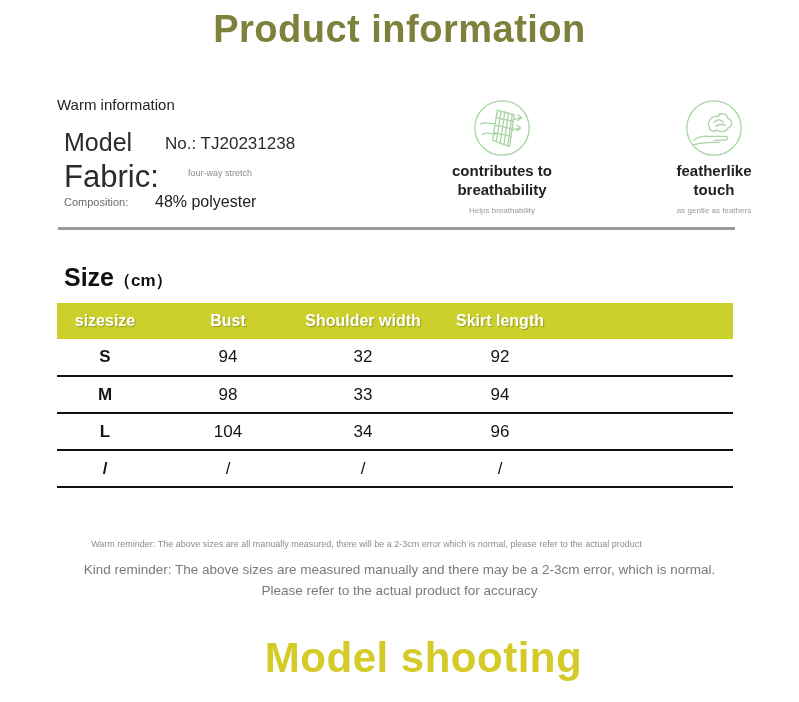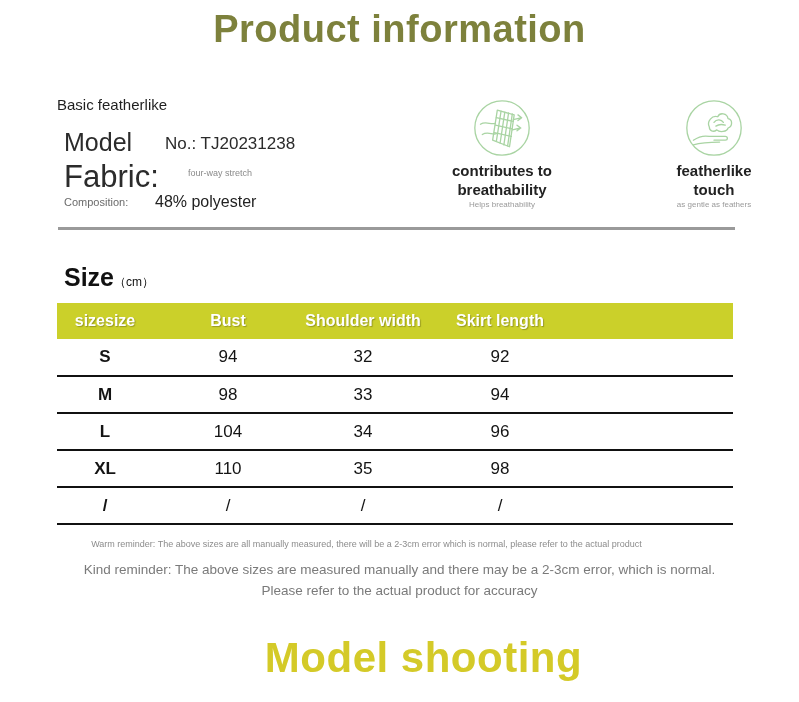--- a/index.html
+++ b/index.html
@@ -82,37 +82,38 @@
   }
   .feature-icon { width: 60px; height: 60px; }
   .feature-label {
     margin-top: 4px;
     font-size: 15px;
     font-weight: bold;
     line-height: 1.25;
     color: #222222;
   }
   .feature-sub {
+    margin-top: 6px;
     font-size: 8px;
     color: #9a9a9a;
     white-space: nowrap;
   }
   .divider {
     position: absolute;
     left: 58px; top: 227px;
     width: 677px; height: 3px;
     background: #9a9a9a;
   }
   .size-heading {
     position: absolute;
     left: 64px; top: 263px;
     color: #111111;
   }
   .size-heading .size-word { font-size: 25px; font-weight: bold; }
-  .size-heading .size-unit { font-size: 12px; font-weight: 400; }
+  .size-heading .size-unit { font-size: 17px; font-weight: 700; }
   .size-table-wrap {
     position: absolute;
     left: 57px; top: 303px;
     width: 676px;
   }
   table.size-table {
     width: 676px;
     border-collapse: collapse;
     table-layout: fixed;
   }
@@ -167,21 +168,21 @@
     padding-left: 48px;
   }
 </style>
 </head>
 <body>
 
 <div class="page">
 
   <h1 class="main-title">Product information</h1>
 
-  <div class="basic-heading">Basic featherlike</div>
+  <div class="basic-heading">Warm information</div>
 
   <div class="model-label">Model</div>
   <div class="model-value">No.: TJ20231238</div>
 
   <div class="fabric-label">Fabric:</div>
   <div class="fabric-value">four-way stretch</div>
 
   <div class="composition-label">Composition:</div>
   <div class="composition-value">48% polyester</div>
 
@@ -261,27 +262,20 @@
             <td></td>
           </tr>
           <tr>
             <td class="size-col">L</td>
             <td>104</td>
             <td>34</td>
             <td>96</td>
             <td></td>
           </tr>
           <tr>
-            <td class="size-col">XL</td>
-            <td>110</td>
-            <td>35</td>
-            <td>98</td>
-            <td></td>
-          </tr>
-          <tr>
             <td class="size-col">/</td>
             <td>/</td>
             <td>/</td>
             <td>/</td>
             <td></td>
           </tr>
         </tbody>
     </table>
   </div>
 

